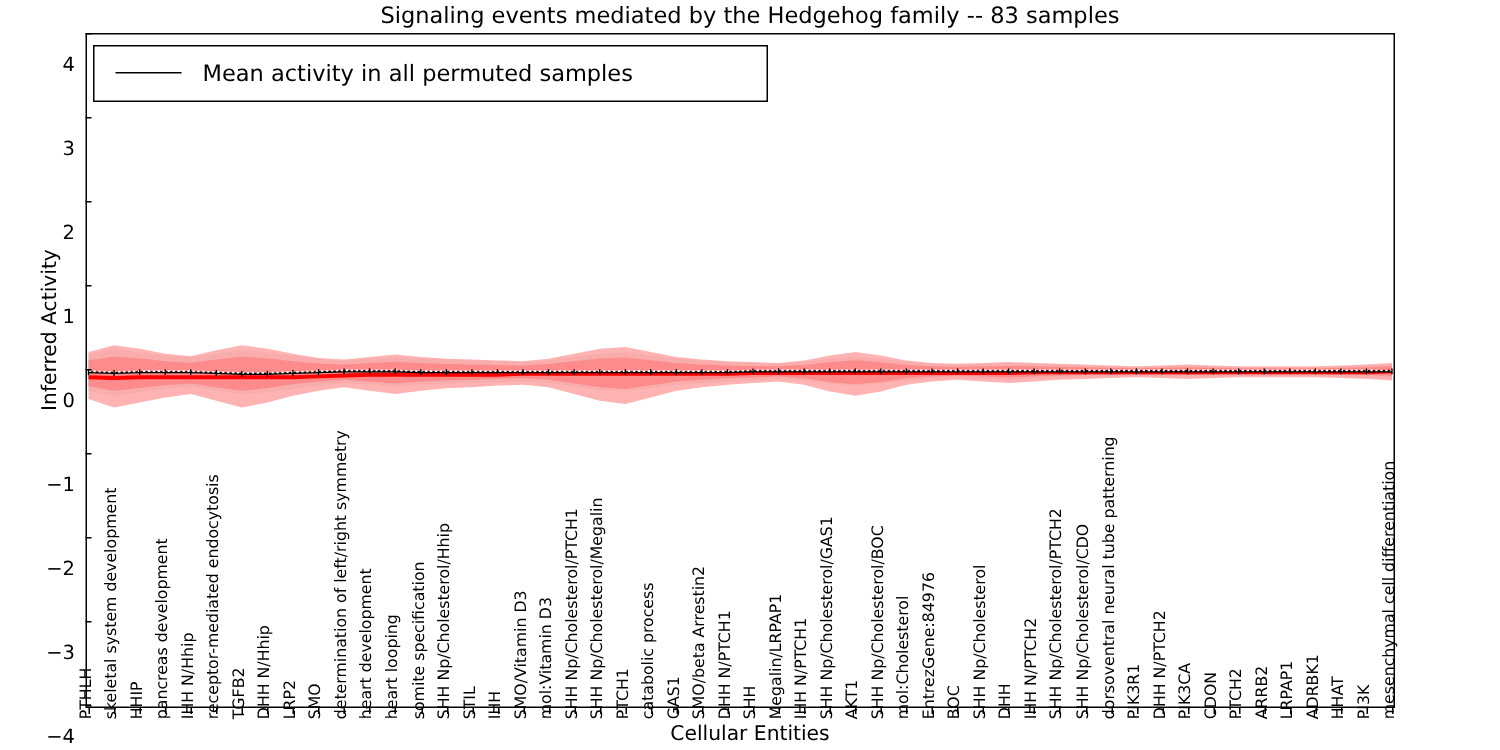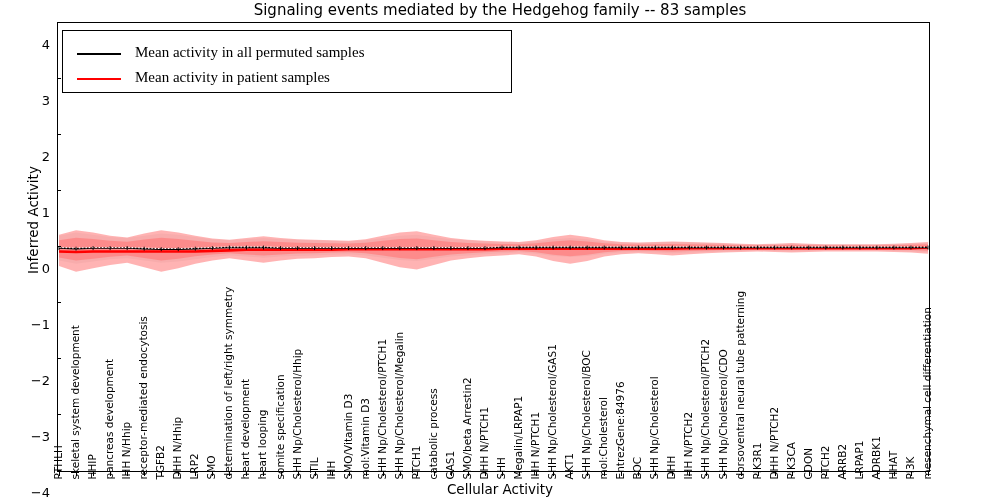--- a/index.html
+++ b/index.html
@@ -127,23 +127,22 @@
     left: 62px;
     top: 30px;
     width: 450px;
     border: 1.1px solid #000000;
     background: #ffffff;
     box-sizing: border-box;
     padding: 5px 6px 6px 6px;
   }
   .legend-row {
     display: flex;
-    align-items: flex-end;
+    align-items: center;
     height: 25px;
-    font-family: Liberation Serif, serif;
   }
   .legend-swatch {
     width: 44px;
     height: 14px;
     position: relative;
     margin: 0 14px 0 8px;
     flex: 0 0 auto;
   }
   .legend-swatch i {
     position: absolute;
@@ -341,34 +340,28 @@
       <div class="xtick-label" style="left: 863.843px;">LRPAP1</div>
       <div class="xtick-mark" style="left: 876.882px;"></div>
       <div class="xtick-label" style="left: 880.882px;">ADRBK1</div>
       <div class="xtick-mark" style="left: 893.922px;"></div>
       <div class="xtick-label" style="left: 897.922px;">HHAT</div>
       <div class="xtick-mark" style="left: 910.961px;"></div>
       <div class="xtick-label" style="left: 914.961px;">PI3K</div>
       <div class="xtick-mark" style="left: 928px;"></div>
       <div class="xtick-label" style="left: 932px;">mesenchymal cell differentiation</div>
     </div>
-  <div id="xlabel">Cellular Activity</div>
+  <div id="xlabel">Cellular Entities</div>
 
   <div id="legend">
     <div class="legend-row">
       <span class="legend-swatch">
           <i style="background:#000000"></i>
         </span>
       <span class="legend-text">Mean activity in all permuted samples</span>
-    </div>
-    <div class="legend-row">
-      <span class="legend-swatch">
-          <i style="background:#ff0000"></i>
-        </span>
-      <span class="legend-text">Mean activity in patient samples</span>
     </div>
   </div>
 
 <div class="ytick-mark" style="top: 22px;"></div>
     <div class="ytick-mark" style="top: 78px;"></div>
     <div class="ytick-mark" style="top: 134px;"></div>
     <div class="ytick-mark" style="top: 190px;"></div>
     <div class="ytick-mark" style="top: 246px;"></div>
     <div class="ytick-mark" style="top: 302px;"></div>
     <div class="ytick-mark" style="top: 358px;"></div>

